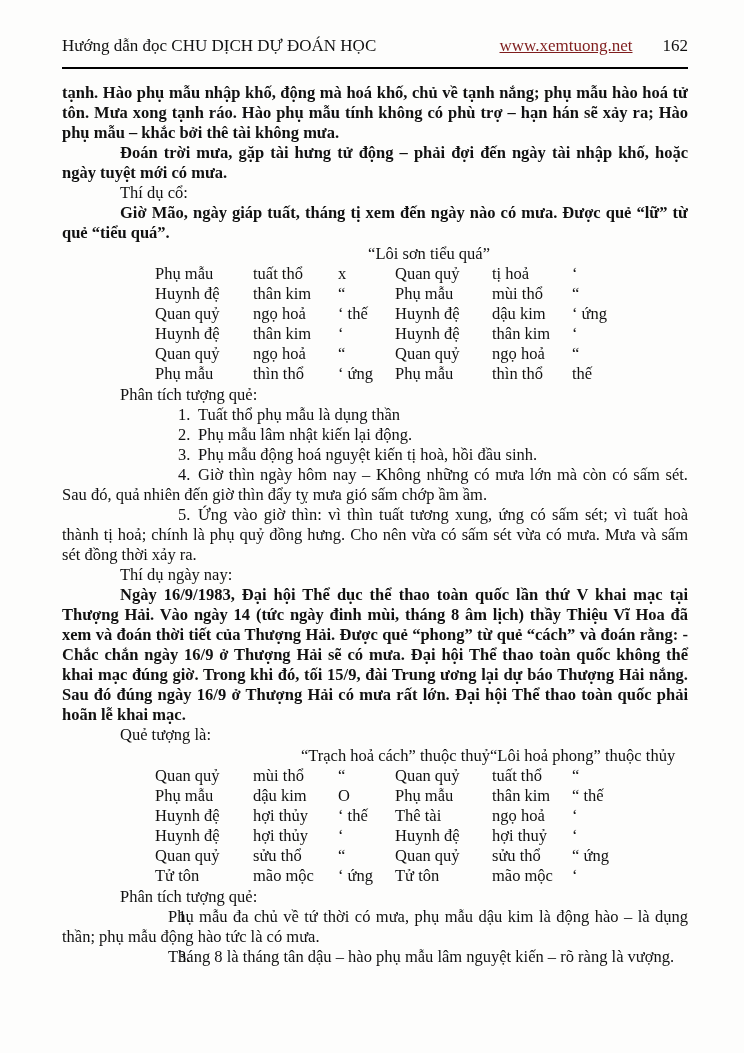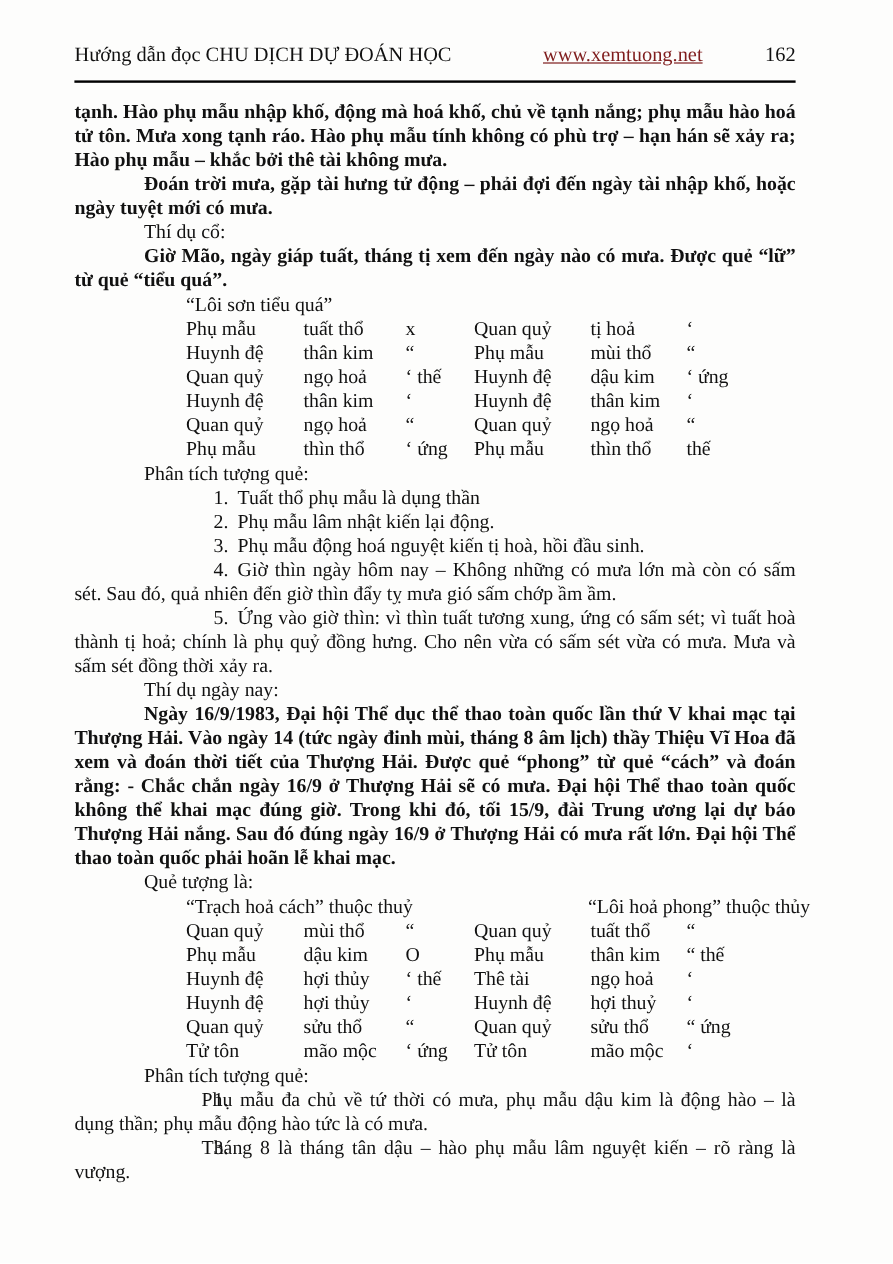--- a/index.html
+++ b/index.html
@@ -8,40 +8,40 @@
     background: #ffffff;
     color: #111111;
     font-family: "Liberation Serif", "DejaVu Serif", serif;
   }
   .page {
     position: relative;
     width: 744px;
     height: 1053px;
     background: #fdfdfc;
     box-sizing: border-box;
-    padding: 36px 81px 0 62px;
+    padding: 36px 56px 0 62px;
     overflow: hidden;
   }
   
   .hdr {
     display: flex;
     align-items: baseline;
     font-size: 17px;
     padding-bottom: 11px;
     border-bottom: 2px solid #000000;
   }
   .hdr .title { white-space: nowrap; }
   .hdr .link {
     margin-left: auto;
     color: #7f1d1d;
     text-decoration: underline;
     cursor: pointer;
     white-space: nowrap;
   }
-  .hdr .pagenum { margin-left: 52px; white-space: nowrap; }
+  .hdr .pagenum { margin-left: 30px; white-space: nowrap; }
 
   
   .content { margin-top: 14px; font-size: 16.5px; line-height: 20px; }
   p { margin: 0; }
   .just { text-align: justify; font-weight: bold; }
   .ind  { text-indent: 58px; }
 
   
   .li { text-indent: 58px; text-align: justify; }
   .li .num  { display: inline-block; }
@@ -50,21 +50,21 @@
 
   
   .hextable { margin: 1px 0 1px 93px; width: 527px; }
   .trow {
     display: grid;
     grid-template-columns: 98px 85px 57px 97px 80px 1fr;
     line-height: 20px;
   }
   .trow .c { white-space: nowrap; }
   .thead { grid-template-columns: 335px 1fr; }
-  .thead .th-left  { white-space: nowrap; }
+  .thead .th-left  { white-space: nowrap; text-align: right; }
   .thead .th-right { white-space: nowrap; }
 </style>
 </head>
 <body>
 
 <div class="page">
 
   <div class="hdr">
     <span class="title">Hướng dẫn đọc CHU DỊCH DỰ ĐOÁN HỌC</span>
     <span class="link">www.xemtuong.net</span>

